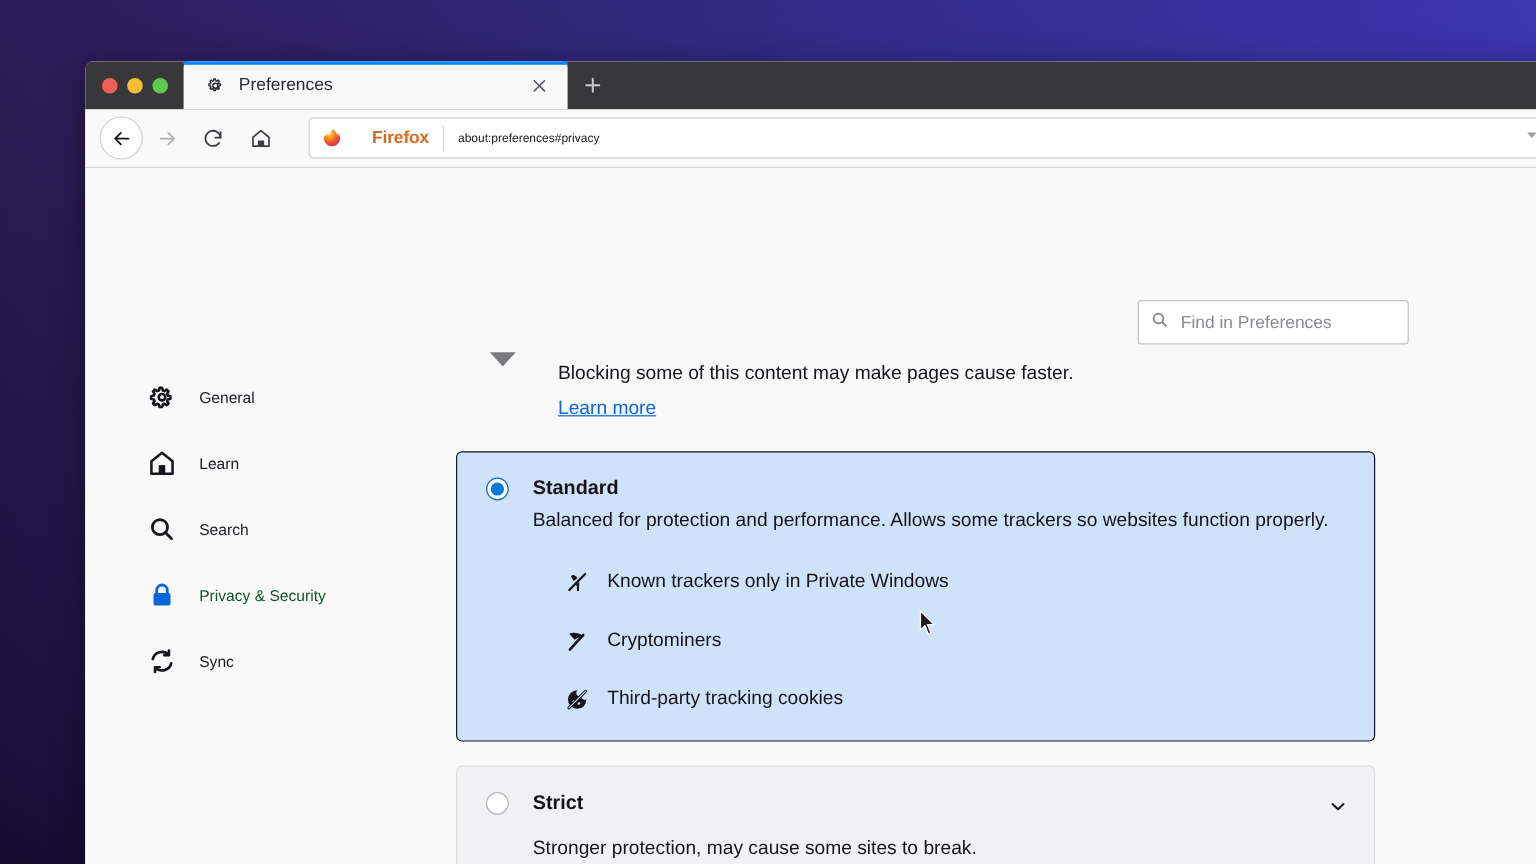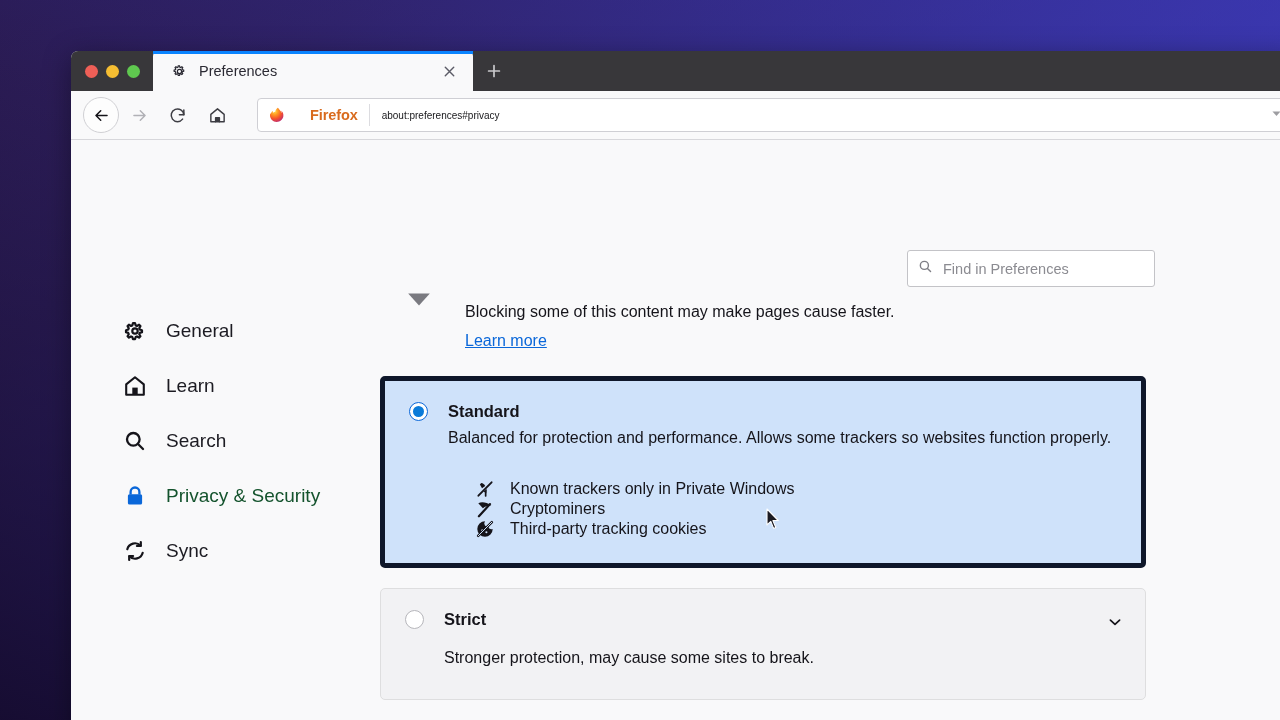--- a/index.html
+++ b/index.html
@@ -157,23 +157,23 @@
   
   .content {
     position: relative;
     height: calc(690px - 40px - 49px);
     background: #f9f9fa;
     overflow: hidden;
   }
 
   .find-wrap {
     position: absolute;
-    right: 146px;
+    right: 127px;
     top: 110px;
-    width: 248px;
+    width: 226px;
   }
   .find-box {
     height: 37px;
     background: #fff;
     border: 1px solid #c3c3c7;
     border-radius: 3px;
     display: flex;
     align-items: center;
     padding: 0 10px;
     gap: 10px;
@@ -203,21 +203,21 @@
     margin-bottom: 17px;
     gap: 18px;
     padding-left: 4px;
   }
   .side-icon {
     width: 26px; height: 26px;
     flex: 0 0 26px;
     display: flex; align-items: center; justify-content: center;
   }
   .side-label {
-    font-size: 19px;
+    font-size: 13px;
     color: #1c1b22;
     white-space: nowrap;
   }
   .side-item.active .side-label { color: #14532d; }
 
   
   .main {
     position: absolute;
     left: 309px;
     top: 160px;
@@ -250,21 +250,21 @@
   }
 
   .card {
     width: 766px;
     border-radius: 5px;
     padding: 21px 24px 24px 24px;
     position: relative;
   }
   .card.selected {
     background: #cfe2fa;
-    border: 5px solid #0f172a;
+    border: 1px solid #0f172a;
   }
   .card.plain {
     background: #f2f2f4;
     border: 1px solid #dededf;
     margin-top: 20px;
     padding-bottom: 28px;
   }
 
   .card-head {
     display: flex;
@@ -299,20 +299,21 @@
     color: #15141a;
     max-width: 680px;
   }
   .card.plain .card-desc { margin-top: 16px; }
 
   .feature-list {
     margin-top: 28px;
     margin-left: 66px;
     display: flex;
     flex-direction: column;
+    gap: 29px;
   }
   .feature {
     display: flex;
     align-items: center;
     gap: 15px;
   }
   .feature-icon {
     width: 20px; height: 20px;
     flex: 0 0 20px;
     display: flex; align-items: center; justify-content: center;

